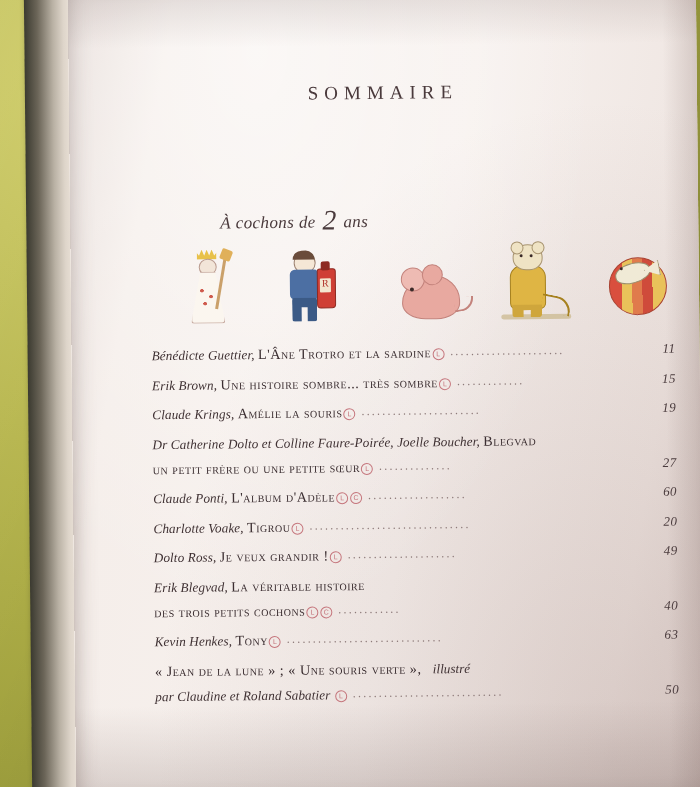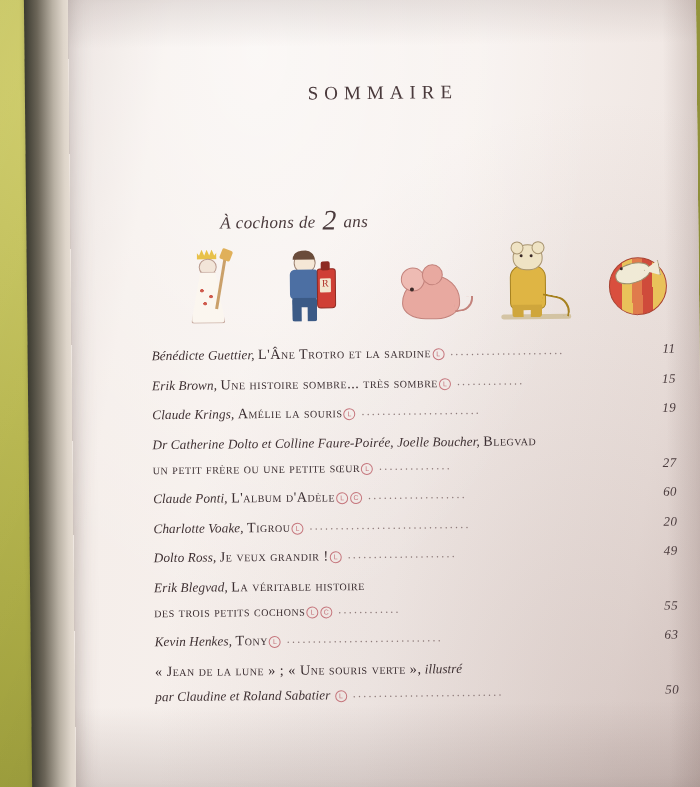--- a/index.html
+++ b/index.html
@@ -302,20 +302,21 @@
   }
   .entry .title {
     font-variant: small-caps;
     font-size: 14.2px;
     letter-spacing: 0.5px;
     color: #3b2e31;
   }
   .entry .cont {
     font-style: italic;
     font-size: 13.2px;
+    margin-left: 8px;
   }
   .badge {
     display: inline-block;
     width: 10px; height: 10px;
     border: 1px solid #c5757c;
     border-radius: 50%;
     color: #c5757c;
     font-size: 7px;
     line-height: 10px;
     text-align: center;
@@ -475,21 +476,21 @@
             <span class="pagenum">49</span>
           </div>
 
           <div class="entry">
             <span class="author">Erik Blegvad, </span><span class="title">La véritable histoire</span>
             <span class="pagenum"></span>
           </div>
 
           <div class="entry second-line">
             <span class="title">des trois petits cochons</span><span class="badge">L</span><span class="badge">C</span><span class="dots-fill">............</span>
-            <span class="pagenum">55</span>
+            <span class="pagenum">40</span>
           </div>
 
           <div class="entry">
             <span class="author">Kevin Henkes, </span><span class="title">Tony</span><span class="badge">L</span><span class="dots-fill">..............................</span>
             <span class="pagenum">63</span>
           </div>
 
           <div class="entry">
             <span class="title">« Jean de la lune » ; « Une souris verte »,</span><span class="cont"> illustré</span>
             <span class="pagenum"></span>

